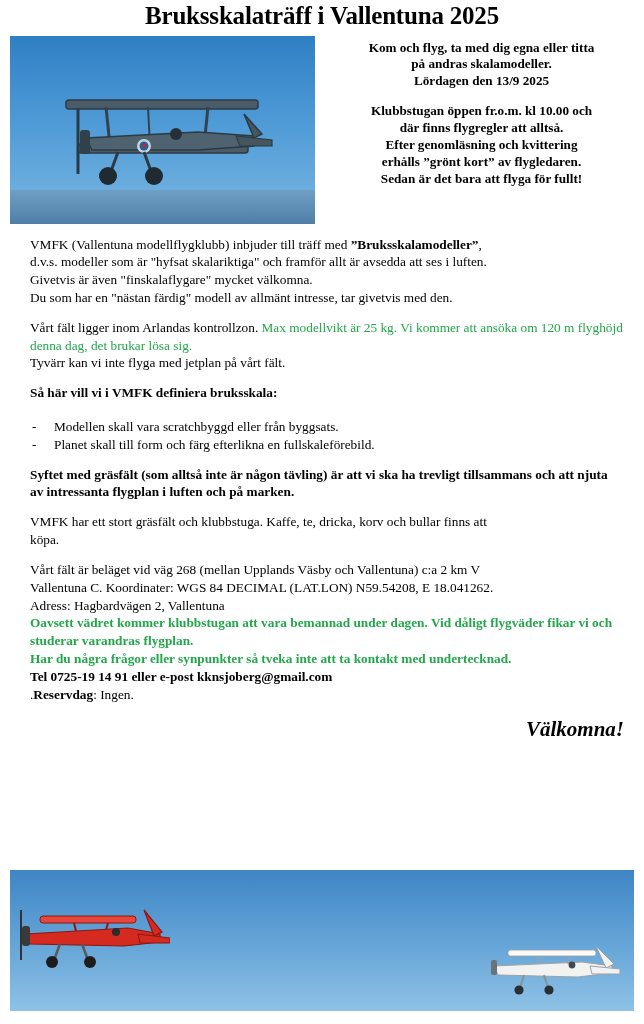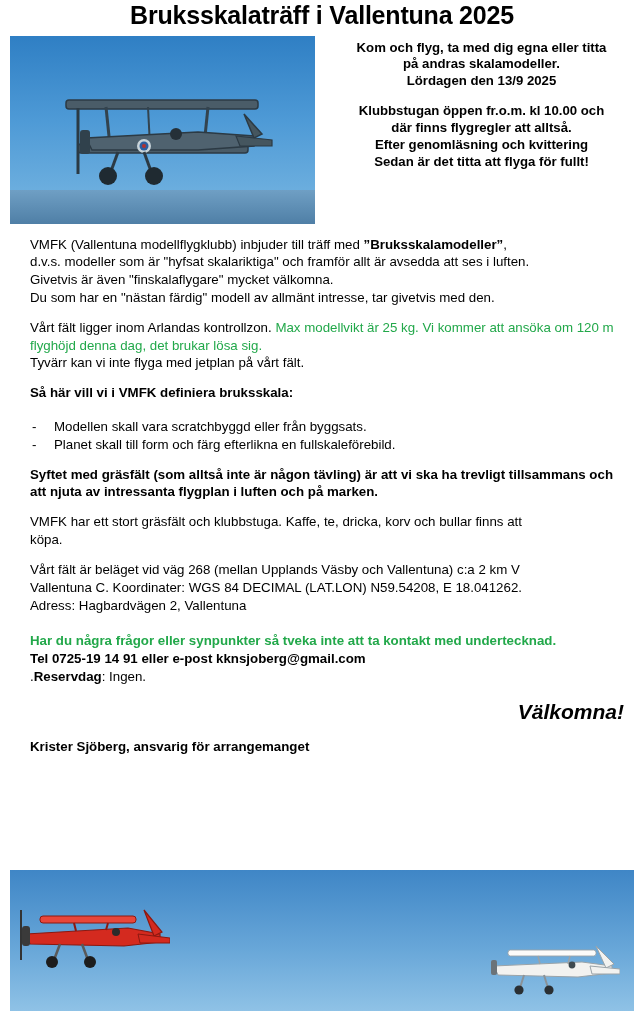--- a/index.html
+++ b/index.html
@@ -12,20 +12,21 @@
     height: 1024px;
     font-family: "Liberation Sans", sans-serif;
     color: #000000;
     position: relative;
     overflow: hidden;
   }
   .page {
     position: relative;
     width: 644px;
     height: 1021px;
+    font-family: Liberation Serif, serif;
   }
   .title {
     text-align: center;
     font-size: 25px;
     font-weight: bold;
     letter-spacing: -0.2px;
     margin: 0;
     padding: 2px 0 6px 0;
     line-height: 1.1;
   }
@@ -177,21 +178,22 @@
     </div>
 
     <div class="intro-text">
       <p>Kom och flyg, ta med dig egna eller titta</p>
       <p>på andras skalamodeller.</p>
       <p>Lördagen den 13/9 2025</p>
       <div class="gap"></div>
       <p>Klubbstugan öppen fr.o.m. kl 10.00 och</p>
       <p>där finns flygregler att alltså.</p>
       <p>Efter genomläsning och kvittering</p>
-      <p>Sedan är det titta att flyga för fullt!</p>
+      <p>erhålls ”grönt kort” av flygledaren.</p>
+      <p>Sedan är det bara att flyga för fullt!</p>
     </div>
   </div>
 
   <div class="body-text">
 
     <p>
       <span>VMFK (Vallentuna modellflygklubb) inbjuder till träff med </span><span class="bold">”Bruksskalamodeller”</span><span>,</span><br>
       <span>d.v.s. modeller som är "hyfsat skalariktiga" och framför allt är avsedda att ses i luften.</span><br>
       <span>Givetvis är även "finskalaflygare" mycket välkomna.</span><br>
       <span>Du som har en "nästan färdig" modell av allmänt intresse, tar givetvis med den.</span>
@@ -212,28 +214,27 @@
 
     <p>
       <span>VMFK har ett stort gräsfält och klubbstuga. Kaffe, te, dricka, korv och bullar finns att</span><br>
       <span>köpa.</span>
     </p>
 
     <p>
       <span>Vårt fält är beläget vid väg 268 (mellan Upplands Väsby och Vallentuna) c:a 2 km V</span><br>
       <span>Vallentuna C. Koordinater: WGS 84 DECIMAL (LAT.LON) N59.54208, E 18.041262.</span><br>
       <span>Adress: Hagbardvägen 2, Vallentuna</span><br>
-      <br>
+      <span class="green-b">Oavsett vädret kommer klubbstugan att vara bemannad under dagen. Vid dåligt flygväder fikar vi och studerar varandras flygplan.</span><br>
       <span class="green-b">Har du några frågor eller synpunkter så tveka inte att ta kontakt med undertecknad.</span><br>
       <span class="bold">Tel 0725-19 14 91 eller e-post kknsjoberg@gmail.com</span><br>
       <span>.</span><span class="bold">Reservdag</span><span>: Ingen.</span>
     </p>
 
     <p class="welcome">Välkomna!</p>
-    <p class="signature">Krister Sjöberg, ansvarig för arrangemanget</p>
   </div>
 
   <div class="photo-bottom">
     <svg class="redplane" viewBox="0 0 150 78">
       <path d="M6 36 L108 30 L140 36 L140 44 L104 48 L10 46 Z" fill="#d42a1f" stroke="#8c1810" stroke-width="1.2"></path>
       <path d="M124 12 L142 34 L134 38 Z" fill="#d42a1f" stroke="#8c1810" stroke-width="1.2"></path>
       <path d="M118 36 L150 40 L150 45 L120 45 Z" fill="#d42a1f" stroke="#8c1810" stroke-width="1"></path>
       <rect x="20" y="18" width="96" height="7" rx="3" fill="#e8463a" stroke="#8c1810" stroke-width="1"></rect>
       <line x1="54" y1="25" x2="56" y2="33" stroke="#8c1810" stroke-width="2"></line>
       <line x1="88" y1="25" x2="86" y2="32" stroke="#8c1810" stroke-width="2"></line>

